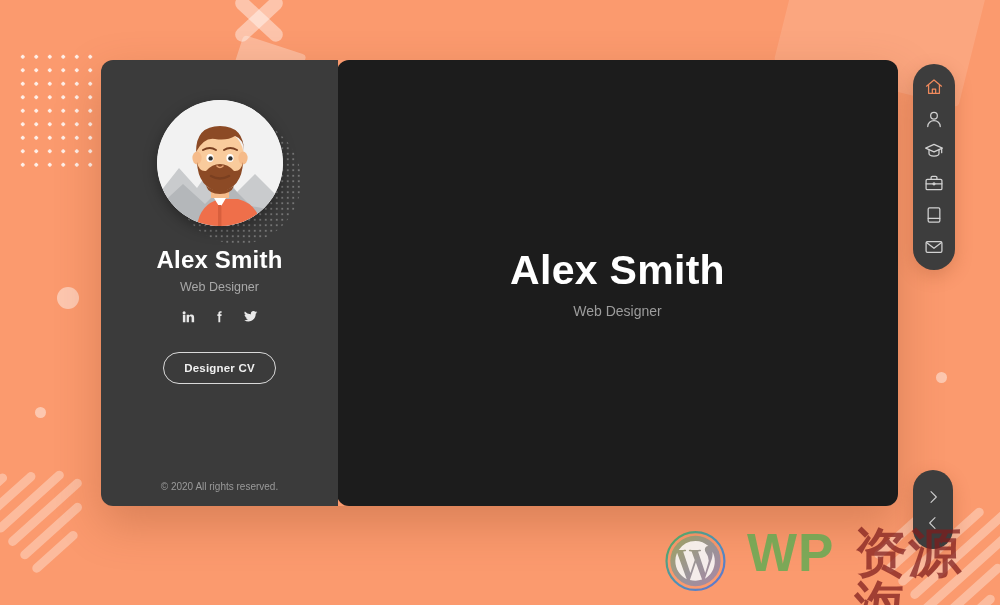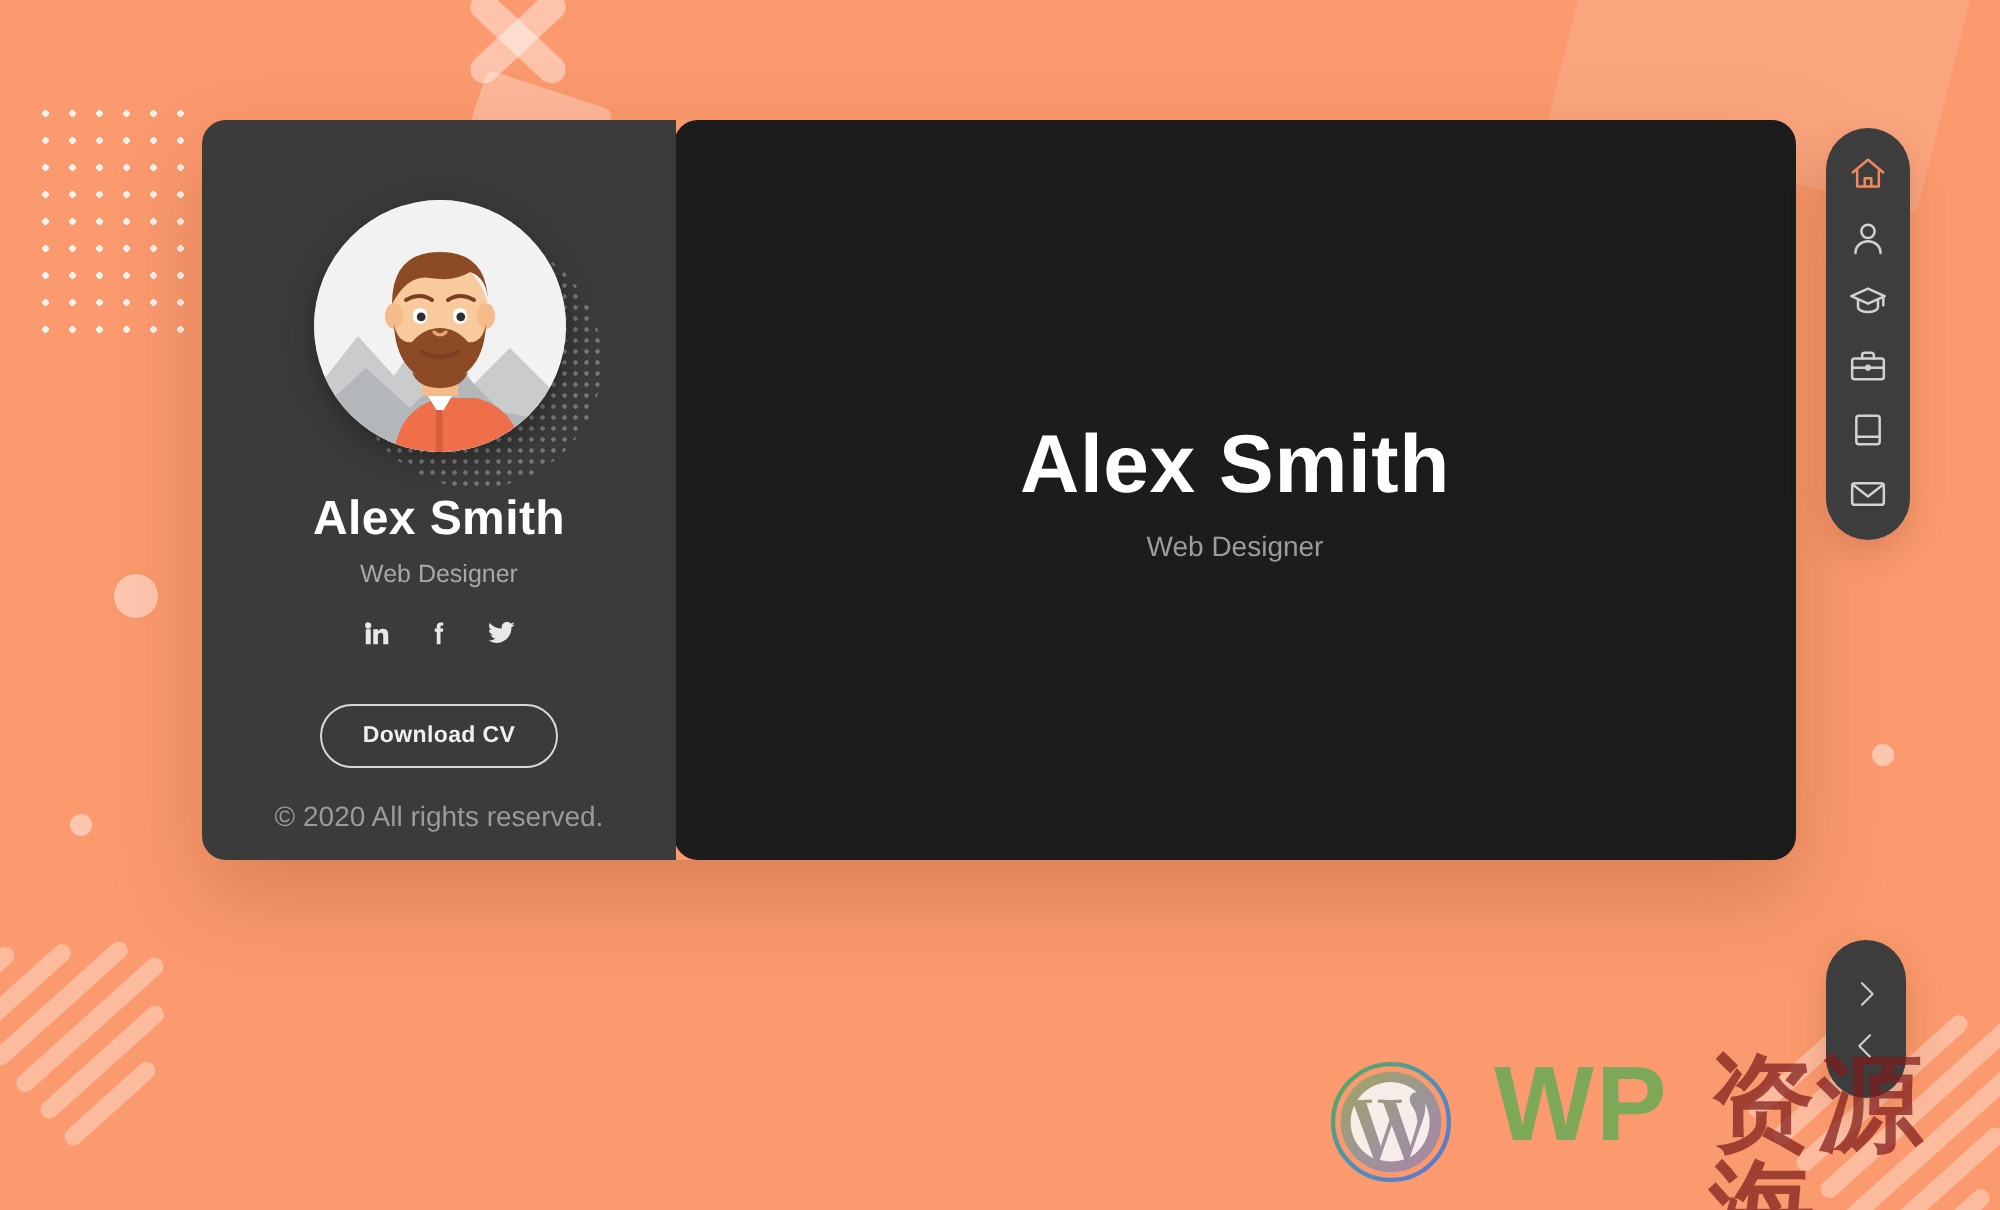--- a/index.html
+++ b/index.html
@@ -46,21 +46,21 @@
   .stripes { position:absolute; transform-origin:center; }
   .stripes i {
     display:block; height:9px; border-radius:6px;
     background:rgba(255,255,255,.33); margin-bottom:9px;
   }
   .stripes-bl { left:-6px; top:455px; transform:rotate(-42deg); }
   .stripes-br { right:-26px; bottom:-16px; transform:rotate(-42deg); }
 
   
   #card {
-    position:absolute; left:101px; top:60px; width:797px; height:370px;
+    position:absolute; left:101px; top:60px; width:797px; height:446px;
     border-radius:12px; overflow:hidden; display:flex;
     box-shadow: 0 18px 45px rgba(120,50,20,.25);
   }
   .profile-pane {
     width:237px; background:#3b3b3b; position:relative;
     display:flex; flex-direction:column; align-items:center;
   }
   .avatar-wrap { position:relative; margin-top:40px; width:126px; height:126px; }
   .dotted-deco {
     position:absolute; left:18px; top:18px; width:126px; height:126px;
@@ -85,21 +85,21 @@
                width:16px; height:16px; text-decoration:none; }
   .socials svg { width:15px; height:15px; fill:currentColor; }
 
   .cv-btn {
     margin-top:28px; padding:9px 20px; border:1.5px solid #d9d9d9; border-radius:20px;
     color:#f0f0f0; background:transparent; font-size:11.5px; font-weight:bold;
     letter-spacing:.2px; cursor:pointer; font-family:inherit;
   }
   .copyright {
     position:absolute; bottom:14px; left:0; right:0; text-align:center;
-    color:#9a9a9a; font-size:14px;
+    color:#9a9a9a; font-size:10px;
   }
 
   .hero-pane {
     flex:1; background:#1c1c1c; border-radius:12px 0 0 12px;
     display:flex; flex-direction:column; align-items:center; justify-content:center;
     margin-left:-1px;
   }
   .h-name { color:#fff; font-size:41px; font-weight:bold; letter-spacing:.3px; }
   .h-role { margin-top:9px; color:#9c9c9c; font-size:14px; }
 
@@ -222,21 +222,21 @@
             <path d="M15.4 8.4h-2.2V6.9c0-.7.47-.86.8-.86h1.37V3.6L13.4 3.6c-2.6 0-3.2 1.95-3.2 3.2v1.6H8.6v2.6h1.6V21h3V11h2z"></path>
           </svg>
       </a>
       <a href="#" title="Twitter">
         <svg viewBox="0 0 24 24">
             <path d="M23 5.1a8.6 8.6 0 01-2.4.67 4.2 4.2 0 001.84-2.32 8.4 8.4 0 01-2.66 1.02 4.19 4.19 0 00-7.14 3.82A11.9 11.9 0 013 4.06a4.19 4.19 0 001.3 5.6 4.15 4.15 0 01-1.9-.53v.05a4.19 4.19 0 003.36 4.1 4.2 4.2 0 01-1.89.07 4.2 4.2 0 003.91 2.91A8.4 8.4 0 012 18.05a11.86 11.86 0 006.42 1.88c7.7 0 11.92-6.38 11.92-11.92l-.01-.54A8.5 8.5 0 0023 5.1z"></path>
           </svg>
       </a>
     </div>
 
-    <button class="cv-btn">Download CV</button>
+    <button class="cv-btn">Designer CV</button>
 
     <div class="copyright">© 2020 All rights reserved.</div>
   </div>
 
   <div class="hero-pane">
     <div class="h-name">Alex Smith</div>
     <div class="h-role">Web Designer</div>
   </div>
 </div>
 

